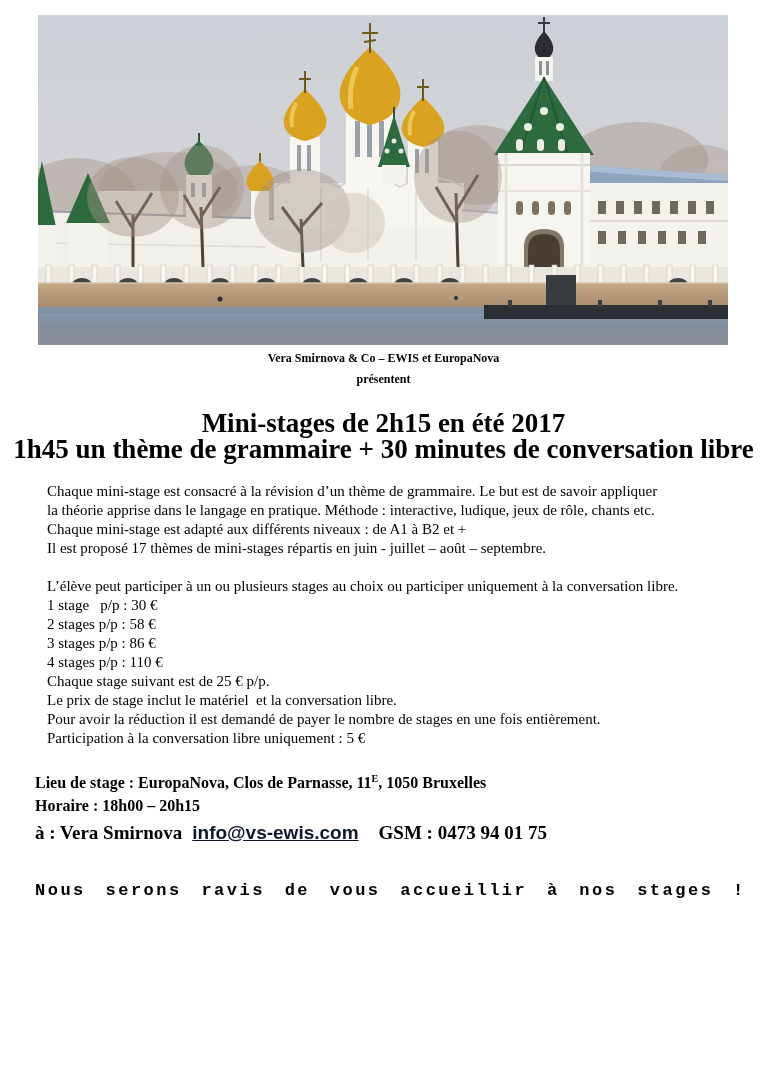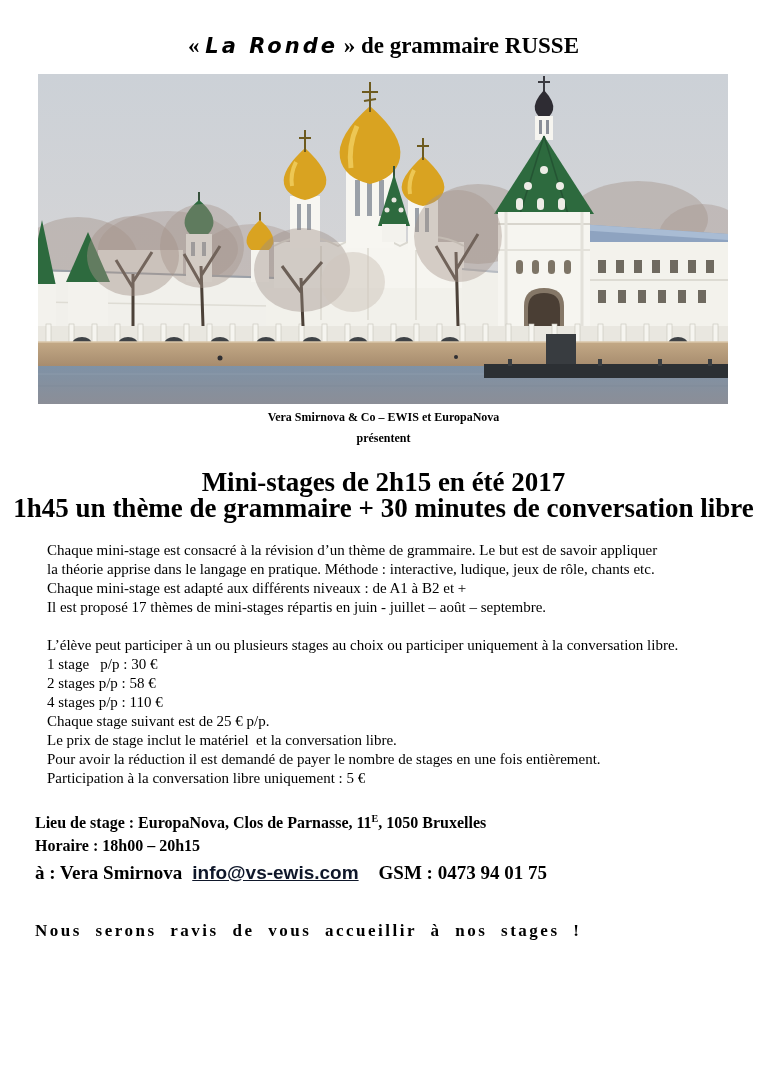--- a/index.html
+++ b/index.html
@@ -28,30 +28,29 @@
   .info sup{font-size:10px;}
   .sans{font-family:"Liberation Sans",sans-serif;font-size:16px;}
   .contact{margin-top:5px;font-weight:bold;font-size:19px;white-space:pre-wrap;}
   .email{
     color:#0f172a;text-decoration:underline;cursor:pointer;
     font-family:"Liberation Sans",sans-serif;font-weight:bold;font-size:19px;
     margin:0 8px 0 10px;
   }
   .gsm{margin-left:12px;}
   .footer{
-    margin:37px 0 0 35px;font-family:Liberation Serif, serif;font-weight:bold;
+    margin:37px 0 0 35px;font-family:Liberation Mono, monospace;font-weight:bold;
     font-size:17px;letter-spacing:2.5px;word-spacing:7px;font-style:normal;
   }
 </style>
 </head>
 <body>
 
 <div class="page">
 
-  <h1 class="title"><span>« </span><span class="comic">La Ronde</span><span> »</span><span> de grammaire RUSSE</span></h1>
 
   <div class="photo">
     <svg width="690" height="330" viewBox="0 0 690 330" xmlns="http://www.w3.org/2000/svg">
       <defs>
         <linearGradient id="sky" x1="0" y1="0" x2="0" y2="1">
           <stop offset="0" stop-color="#ccd1d7"></stop>
           <stop offset="0.7" stop-color="#d6d5d6"></stop>
           <stop offset="1" stop-color="#dbd8d6"></stop>
         </linearGradient>
         <linearGradient id="water" x1="0" y1="0" x2="0" y2="1">
@@ -308,20 +307,21 @@
       <div class="line">Chaque mini-stage est consacré à la révision d’un thème de grammaire. Le but est de savoir appliquer</div>
       <div class="line">la théorie apprise dans le langage en pratique. Méthode : interactive, ludique, jeux de rôle, chants etc.</div>
       <div class="line">Chaque mini-stage est adapté aux différents niveaux : de A1 à B2 et +</div>
       <div class="line">Il est proposé 17 thèmes de mini-stages répartis en juin - juillet – août – septembre.</div>
     </div>
 
     <div class="para pricing">
       <div class="line">L’élève peut participer à un ou plusieurs stages au choix ou participer uniquement à la conversation libre.</div>
       <div class="line">1 stage   p/p : 30 €</div>
       <div class="line">2 stages p/p : 58 €</div>
+      <div class="line">3 stages p/p : 86 €</div>
       <div class="line">4 stages p/p : 110 €</div>
       <div class="line">Chaque stage suivant est de 25 € p/p.</div>
       <div class="line">Le prix de stage inclut le matériel  et la conversation libre.</div>
       <div class="line">Pour avoir la réduction il est demandé de payer le nombre de stages en une fois entièrement.</div>
       <div class="line">Participation à la conversation libre uniquement : 5 €</div>
     </div>
 
     <div class="info">
       <div class="line"><span>Lieu de stage : EuropaNova, Clos de Parnasse, 11</span><sup>E</sup><span>, 1050 Bruxelles</span></div>
       <div class="line">Horaire : 18h00 – 20h15</div>

